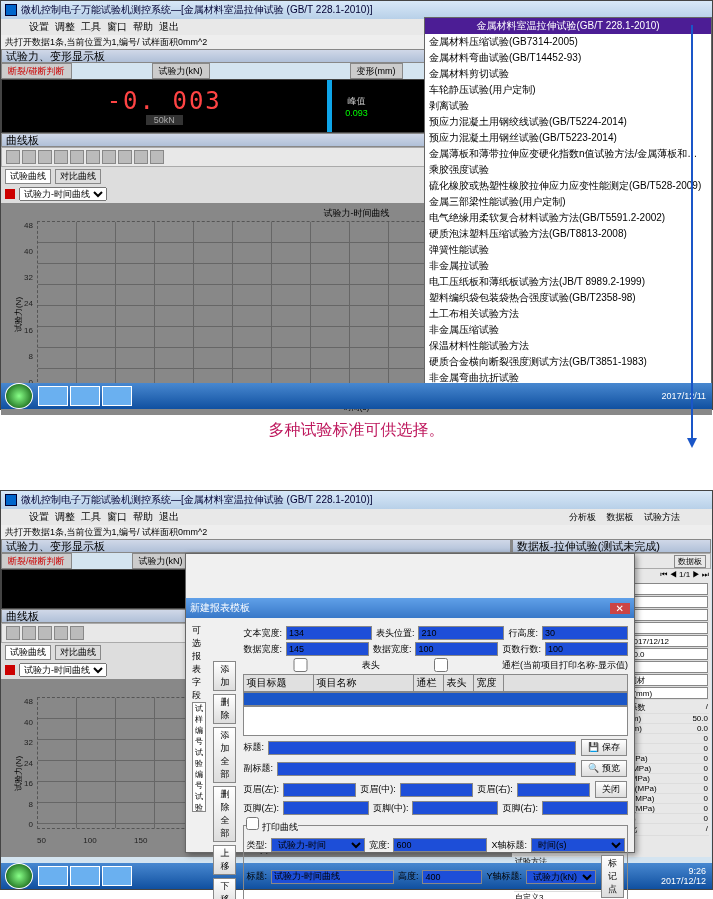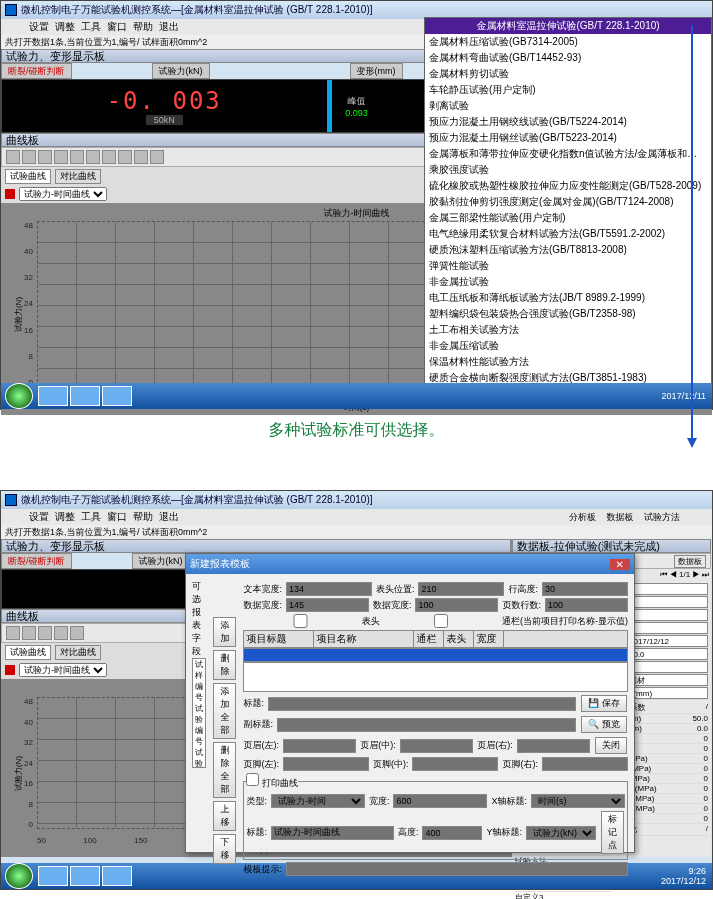--- a/index.html
+++ b/index.html
@@ -29,33 +29,33 @@
 .chart-grid { position: absolute; inset: 0; background-image: repeating-linear-gradient(to right, transparent 0 38px, #666 38px 39px), repeating-linear-gradient(to bottom, transparent 0 20px, #666 20px 21px); }
 .y-axis { position: absolute; left: 4px; top: 18px; bottom: 28px; width: 28px; display: flex; flex-direction: column; justify-content: space-between; text-align: right; font-size: 8px; color: #222; }
 .x-axis { position: absolute; left: 36px; right: 8px; bottom: 12px; display: flex; justify-content: space-between; font-size: 8px; color: #222; }
 .x-label { position: absolute; left: 50%; bottom: 2px; transform: translateX(-50%); font-size: 8px; }
 .y-label { position: absolute; left: 0; top: 50%; transform: rotate(-90deg); font-size: 8px; }
 .chart-title { position: absolute; left: 50%; top: 4px; transform: translateX(-50%); font-size: 9px; }
 .tab-row { height: 18px; background: #ddd; display: flex; align-items: center; padding: 0 4px; gap: 4px; font-size: 9px; }
 .dropdown-panel { position: absolute; top: 16px; right: 0; width: 288px; height: 376px; background: #fff; border: 1px solid #666; overflow: hidden; }
 .dropdown-item { padding: 1px 4px; font-size: 10px; white-space: nowrap; overflow: hidden; text-overflow: ellipsis; cursor: pointer; }
 .dropdown-item.selected { background: #4c1d95; color: #fff; text-align: center; }
-.caption { position: absolute; top: 420px; width: 100%; text-align: center; font-size: 16px; color: #15803d; }
+.caption { position: absolute; top: 420px; width: 100%; text-align: center; font-size: 16px; color: #be185d; }
 .arrow { position: absolute; top: 25px; right: 20px; width: 2px; height: 420px; background: #1a56c8; z-index: 100; }
 .arrow::after { content: ""; position: absolute; bottom: -8px; left: -4px; border: 5px solid transparent; border-top: 10px solid #1a56c8; }
 .dialog { position: absolute; top: 62px; left: 184px; width: 450px; height: 300px; background: #f0f0f0; border: 1px solid #666; box-shadow: 2px 2px 6px rgba(0,0,0,.4); z-index: 50; }
-.dialog-title { height: 20px; background: linear-gradient(#60a0e8,#3878c8); color: #fff; font-size: 10px; display: flex; align-items: center; justify-content: space-between; padding: 0 4px; }
+.dialog-title { height: 20px; background: linear-gradient(#60a0e8,#3878c8); color: #fff; font-size: 10px; display: flex; align-items: center; justify-content: space-between; padding: 0 4px; margin-top: 44px; }
 .dialog-body { padding: 6px; display: flex; gap: 6px; font-size: 9px; }
 .dialog-left { width: 75px; }
 .list-box { border: 1px solid #888; background: #fff; height: 110px; overflow: auto; font-size: 8px; }
 .list-box div { padding: 0 2px; font-family: Liberation Mono, monospace; }
 .dialog-btn { display: inline-block; border: 1px solid #888; background: linear-gradient(#fff,#ddd); padding: 1px 6px; margin: 1px; font-size: 9px; cursor: pointer; }
 .field-row { display: flex; align-items: center; gap: 4px; margin: 2px 0; }
 .field-row label { white-space: nowrap; }
-.field-row input, .field-row select { border: 1px solid #888; background: #737373; height: 14px; font-size: 9px; padding: 0 2px; flex: 1; }
+.field-row input, .field-row select { border: 1px solid #888; background: #1d4ed8; height: 14px; font-size: 9px; padding: 0 2px; flex: 1; }
 .table-head { display: flex; background: #e0e0e0; border: 1px solid #888; font-size: 10px; }
 .table-head > div { border-right: 1px solid #888; padding: 1px 2px; }
 .data-panel-row { display: flex; justify-content: space-between; border-bottom: 1px solid #ddd; padding: 0 1px; white-space: nowrap; }
 .right-col { position: absolute; top: 44px; right: 0; width: 200px; bottom: 26px; background: #e8e8e8; border-left: 1px solid #888; font-size: 8px; }
 .taskbar { position: absolute; bottom: 0; left: 0; right: 0; height: 26px; background: linear-gradient(#4888d0,#1050a0); display: flex; align-items: center; }
 .start-btn { width: 28px; height: 26px; background: radial-gradient(circle,#8f8,#040); border-radius: 50%; margin: 0 4px; border:1px solid #fff; }
 .task-icon { width: 30px; height: 20px; margin: 0 1px; background: #6ab0f0; border: 1px solid #fff; }
 .tray { margin-left: auto; color: #fff; font-size: 9px; padding: 0 6px; text-align: right; }
 .small-input { border:1px solid #888; background:#fff; height:12px; width:60px; font-size:8px; }
 </style>
@@ -148,21 +148,20 @@
       <div class="dropdown-item">金属材料压缩试验(GB7314-2005)</div>
       <div class="dropdown-item">金属材料弯曲试验(GB/T14452-93)</div>
       <div class="dropdown-item">金属材料剪切试验</div>
       <div class="dropdown-item">车轮静压试验(用户定制)</div>
       <div class="dropdown-item">剥离试验</div>
       <div class="dropdown-item">预应力混凝土用钢绞线试验(GB/T5224-2014)</div>
       <div class="dropdown-item">预应力混凝土用钢丝试验(GB/T5223-2014)</div>
       <div class="dropdown-item">金属薄板和薄带拉伸应变硬化指数n值试验方法/金属薄板和薄带塑性应变比r值试验方法</div>
       <div class="dropdown-item">乘胶强度试验</div>
       <div class="dropdown-item">硫化橡胶或热塑性橡胶拉伸应力应变性能测定(GB/T528-2009)</div>
-      <div class="dropdown-item">胶黏剂拉伸剪切强度测定(金属对金属)(GB/T7124-2008)</div>
       <div class="dropdown-item">金属三部梁性能试验(用户定制)</div>
       <div class="dropdown-item">电气绝缘用柔软复合材料试验方法(GB/T5591.2-2002)</div>
       <div class="dropdown-item">硬质泡沫塑料压缩试验方法(GB/T8813-2008)</div>
       <div class="dropdown-item">弹簧性能试验</div>
       <div class="dropdown-item">非金属拉试验</div>
       <div class="dropdown-item">电工压纸板和薄纸板试验方法(JB/T 8989.2-1999)</div>
       <div class="dropdown-item">塑料编织袋包装袋热合强度试验(GB/T2358-98)</div>
       <div class="dropdown-item">土工布相关试验方法</div>
       <div class="dropdown-item">非金属压缩试验</div>
       <div class="dropdown-item">保温材料性能试验方法</div>

